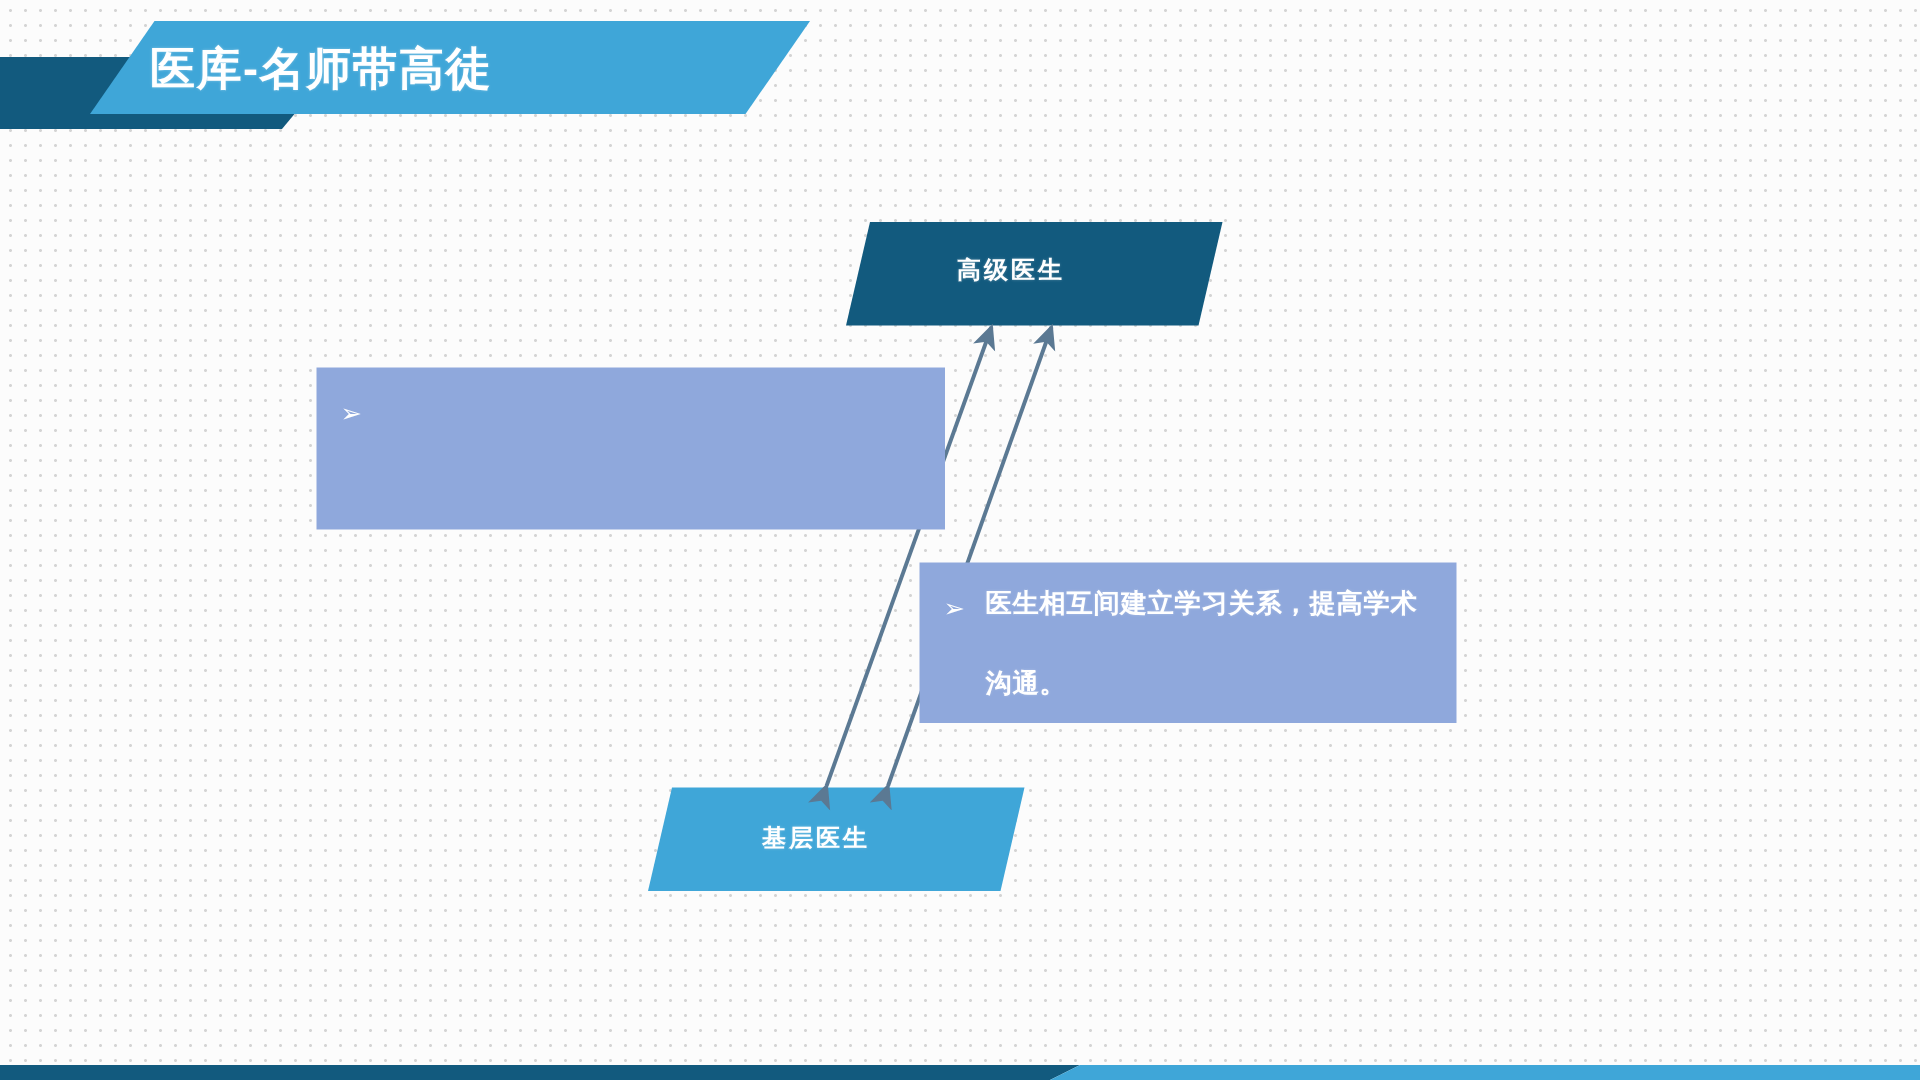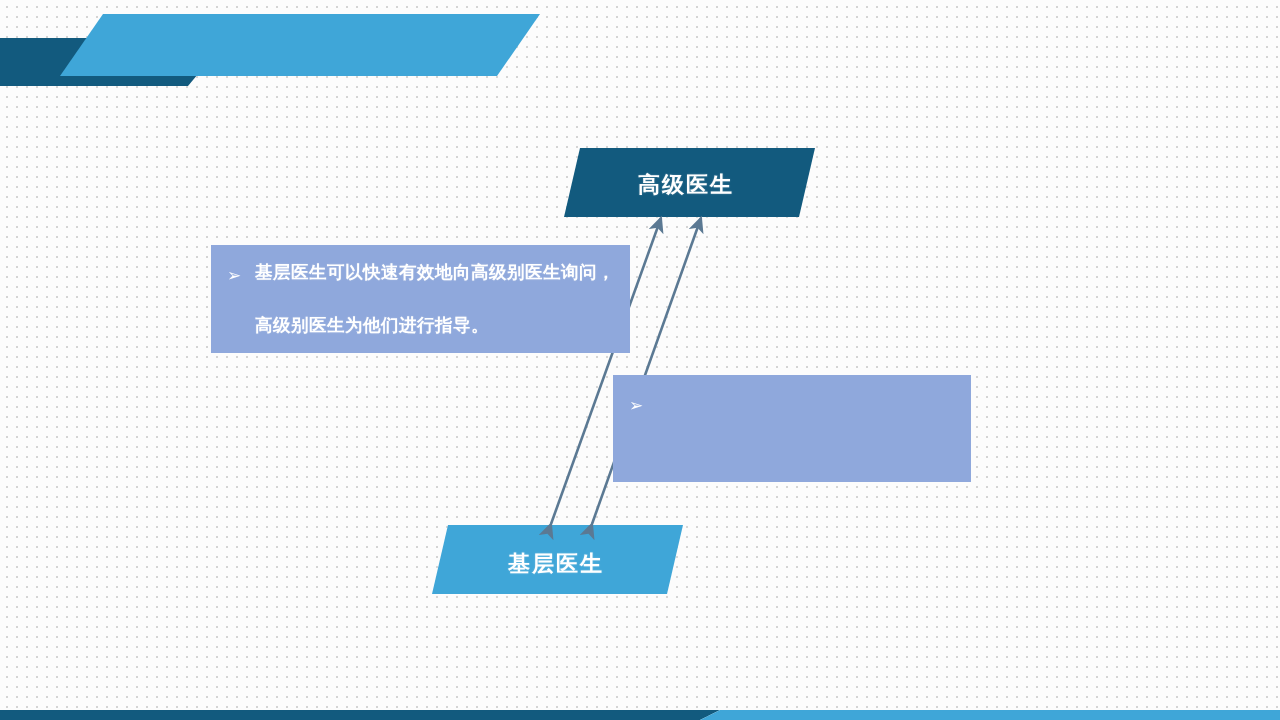--- a/index.html
+++ b/index.html
@@ -44,21 +44,21 @@
 
   #title-text {
     left: 100px;
     top: 26px;
     font-size: 30px;
     letter-spacing: 1px;
     text-shadow: 0 0 2px rgba(255,255,255,0.35);
   }
 
   .node-label {
-    font-size: 22px;
+    font-size: 16px;
     letter-spacing: 2px;
     text-shadow: 0 0 2px rgba(255,255,255,0.3);
   }
   #node-senior-label {
     left: 638px;
     top: 170px;
   }
   #node-primary-label {
     left: 508px;
     top: 549px;
@@ -137,30 +137,31 @@
       <marker id="arrowhead" markerWidth="7" markerHeight="7" refX="5.6" refY="3" orient="auto" markerUnits="strokeWidth">
         <path d="M0,0 L6.5,3 L0,6 L1.6,3 Z" fill="#5b7993"></path>
       </marker>
     </defs>
 
     <line x1="551" y1="524" x2="661" y2="218" stroke="#5b7993" stroke-width="2.6" marker-start="url(#arrowhead)" marker-end="url(#arrowhead)"></line>
 
     <line x1="592" y1="524" x2="701" y2="218" stroke="#5b7993" stroke-width="2.6" marker-start="url(#arrowhead)" marker-end="url(#arrowhead)"></line>
   </svg>
 
+  <div class="txt" id="title-text">医库-名师带高徒</div>
 
   <div class="txt node-label" id="node-senior-label">高级医生</div>
 
   <div class="txt node-label" id="node-primary-label">基层医生</div>
 
   <div class="callout" id="callout-1">
     <span class="bullet">➢</span>
-    <span class="body">基层医生可以快速有效地向高级别医生询问，高级别医生为他们进行指导。</span>
   </div>
 
   <div class="callout" id="callout-2">
     <span class="bullet">➢</span>
+    <span class="body">医生相互间建立学习关系，提高学术沟通。</span>
   </div>
 
   <div class="hit" style="left:564px; top:148px; width:251px; height:69px;"></div>
   <div class="hit" style="left:432px; top:525px; width:251px; height:69px;"></div>
 
 </div>
 
 </body></html>

